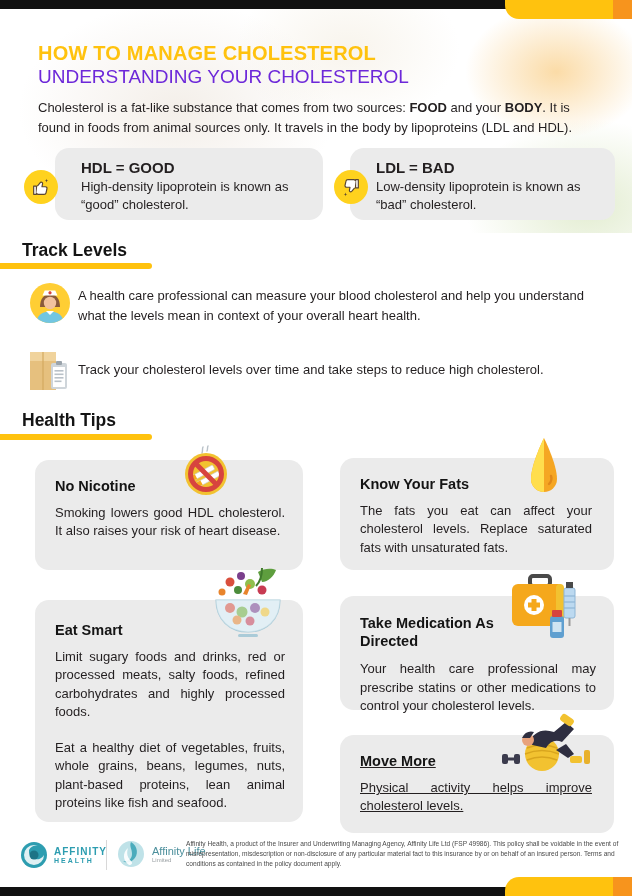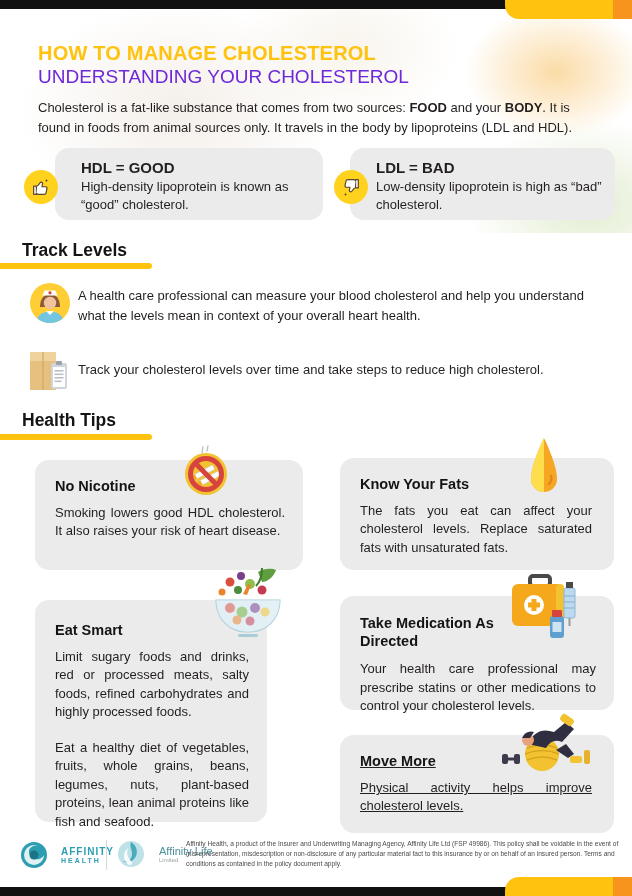--- a/index.html
+++ b/index.html
@@ -51,21 +51,21 @@
 
   
   .tip-card{position:absolute;background:#EBEBEB;border-radius:14px;box-sizing:border-box;padding:18px 18px 14px 20px;}
   .tip-title{font-size:14.5px;font-weight:bold;margin:0 0 10px 0;color:#141414;}
   .tip-body{font-size:13px;line-height:1.42;text-align:justify;margin:0;color:#231f20;}
   .tip-body + .tip-body{margin-top:17px;}
   .tip-icon{position:absolute;z-index:4;}
 
   
   .footer-legal{position:absolute;left:186px;top:839px;width:440px;font-size:6.6px;line-height:1.55;color:#4a4a4a;}
-  .logo-wrap{position:absolute;display:flex;align-items:center;gap:13px;}
+  .logo-wrap{position:absolute;display:flex;align-items:center;gap:6px;}
   .logo-health{left:20px;top:841px;}
   .logo-life{left:116px;top:839px;}
   .logo-divider{position:absolute;left:106px;top:840px;width:1px;height:30px;background:#d8d8d8;}
   .lh-text{line-height:1;}
   .lh-name{font-size:10px;font-weight:bold;color:#2D9DB0;letter-spacing:1px;}
   .lh-sub{font-size:7px;font-weight:bold;color:#2D9DB0;letter-spacing:2px;}
   .ll-name{font-size:11px;color:#4b8f9c;}
   .ll-sub{font-size:6px;color:#9aa0a3;}
 </style>
 </head>
@@ -102,21 +102,21 @@
       <svg width="22" height="22" viewBox="0 0 24 24">
         <g stroke="#5a4632" stroke-width="1.3" fill="#ffffff" stroke-linejoin="round" transform="rotate(180 12 12)">
           <path d="M4 11h3v9H4z"></path>
           <path d="M7 18.6l1.4 1.4h7c1.1 0 1.9-.6 2.1-1.7l1-4.6c.2-1.1-.6-2-1.7-2h-3.7l.6-3.1c.2-1-.5-1.9-1.5-1.9-.5 0-1 .3-1.2.8L8 11"></path>
         </g>
         <path d="M6 18l.5 1.5L8 20l-1.5.5L6 22l-.5-1.5L4 20l1.5-.5z" fill="#5a4632"></path>
       </svg>
     </div>
     <div class="lipo-card lipo-2">
       <div class="lt">LDL = BAD</div>
-      <div class="lb">Low-density lipoprotein is high as “bad” cholesterol.</div>
+      <div class="lb">Low-density lipoprotein is known as “bad” cholesterol.</div>
     </div>
 
     <div class="sec-head" style="top:240px;">Track Levels</div>
     <div class="sec-underline" style="top:263px;"></div>
 
     <div style="position:absolute;left:30px;top:283px;width:40px;height:40px;border-radius:50%;overflow:hidden;background:#FFCE34;">
       <svg width="40" height="40" viewBox="0 0 40 40">
         <path d="M10 24c0-8 4-13 10-13s10 5 10 13z" fill="#8a5a3b"></path>
         <circle cx="20" cy="20" r="6.2" fill="#f2c29e"></circle>
         <path d="M12.5 12.5h15l-2.2-5h-10.6z" fill="#ffffff"></path>
@@ -197,21 +197,21 @@
           <circle cx="32" cy="48" r="5.5" fill="#6fae3d"></circle>
           <circle cx="45" cy="44" r="5" fill="#7b3f8c"></circle>
           <circle cx="55" cy="48" r="4.5" fill="#f2c230"></circle>
           <circle cx="27" cy="56" r="4.5" fill="#e8842c"></circle>
           <circle cx="40" cy="57" r="4.5" fill="#c73b52"></circle>
           <path d="M6 36h64c0 20-14 32-32 32S6 56 6 36Z" fill="#eaf5f9" fill-opacity="0.45"></path>
         </g>
         <rect x="28" y="70" width="20" height="3" rx="1.5" fill="#aacbd8"></rect>
       </svg>
     </div>
-    <div class="tip-card" style="left:35px;top:600px;width:232px;height:222px;">
+    <div class="tip-card" style="left:35px;top:600px;width:268px;height:222px;">
       <p class="tip-title" style="margin-top:4px;">Eat Smart</p>
       <p class="tip-body">Limit sugary foods and drinks, red or processed meats, salty foods, refined carbohydrates and highly processed foods.</p>
       <p class="tip-body">Eat a healthy diet of vegetables, fruits, whole grains, beans, legumes, nuts, plant-based proteins, lean animal proteins like fish and seafood.</p>
     </div>
 
     <div class="tip-icon" style="left:508px;top:574px;">
       <svg width="72" height="76" viewBox="0 0 72 76">
         <rect x="22" y="2" width="20" height="10" rx="3" fill="none" stroke="#4a4a4a" stroke-width="4"></rect>
         <rect x="4" y="10" width="52" height="42" rx="6" fill="#F5A81C"></rect>
         <rect x="48" y="10" width="8" height="42" rx="4" fill="#F2C230"></rect>

